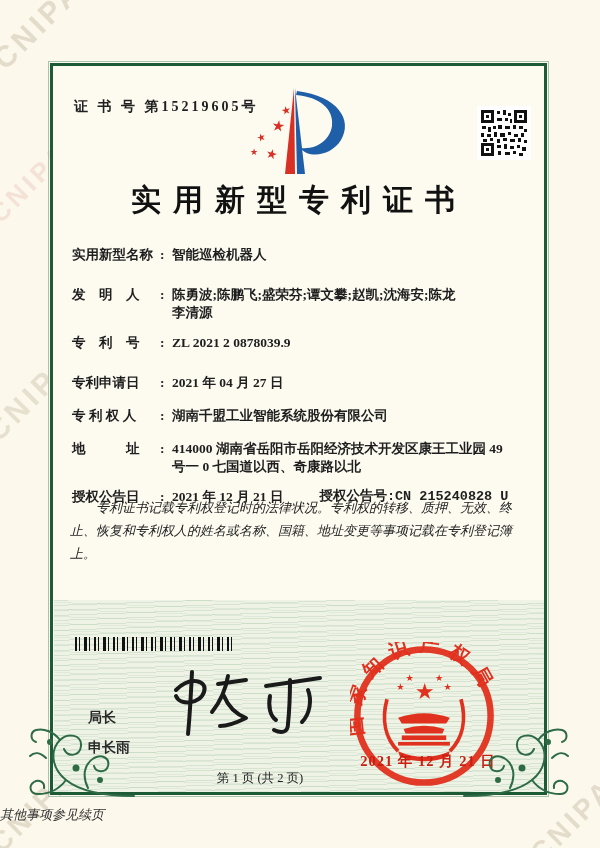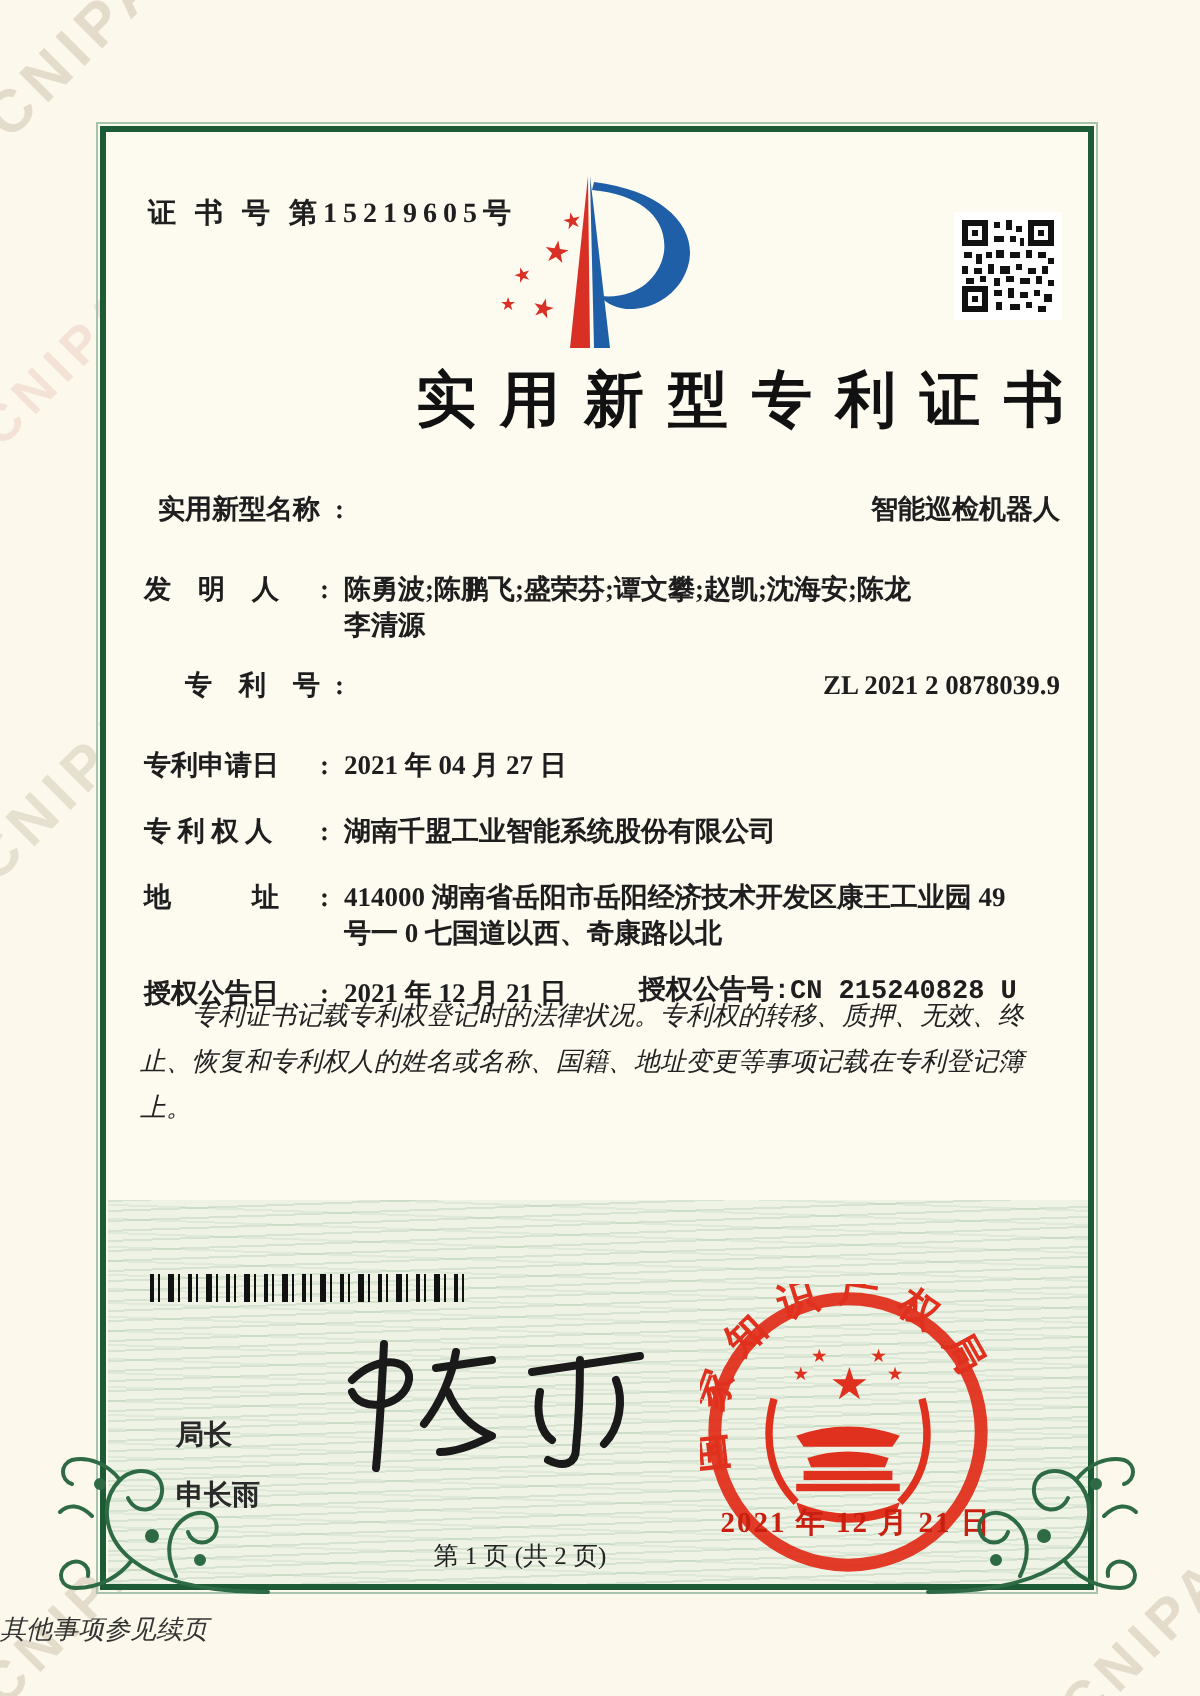--- a/index.html
+++ b/index.html
@@ -48,29 +48,29 @@
       #eef3e6;
   }
   .cert-no{
     position:absolute;left:74px;top:98px;
     font-size:14px;letter-spacing:3px;color:#1f1f1f;font-weight:600;
   }
   .logo{position:absolute;left:238px;top:82px;width:124px;height:100px;}
   .qr{position:absolute;left:477px;top:106px;width:54px;height:54px;background:#fff;padding:3px;box-sizing:border-box;}
   .title{
     position:absolute;left:54px;top:180px;width:490px;
-    text-align:right;font-size:30px;font-weight:bold;letter-spacing:12px;color:#111;
+    text-align:center;font-size:30px;font-weight:bold;letter-spacing:12px;color:#111;
   }
   .fields{position:absolute;left:72px;top:246px;width:458px;font-size:13.5px;font-weight:600;line-height:18px;color:#1e1e1e;}
   .frow{display:flex;margin-bottom:15px;}
   .frow .flabel{flex:0 0 88px;white-space:pre;}
   .frow .fcolon{flex:0 0 12px;}
   .frow .fvalue{flex:1;}
   .frow.tight{margin-bottom:12px;}
-  .frow.wide{margin-bottom:22px;text-align:right;}
+  .frow.wide{margin-bottom:22px;}
   .twocol{display:flex;}
   .twocol .col2{margin-left:36px;display:flex;font-family:Liberation Mono, monospace;}
   .body-text{
     position:absolute;left:70px;top:496px;width:462px;
     font-size:13px;font-style:italic;line-height:1.78;color:#222;
   }
   .body-text p{margin:0;text-indent:2em;}
   .barcode{
     position:absolute;left:75px;top:637px;width:160px;height:14px;
     background:repeating-linear-gradient(90deg,

